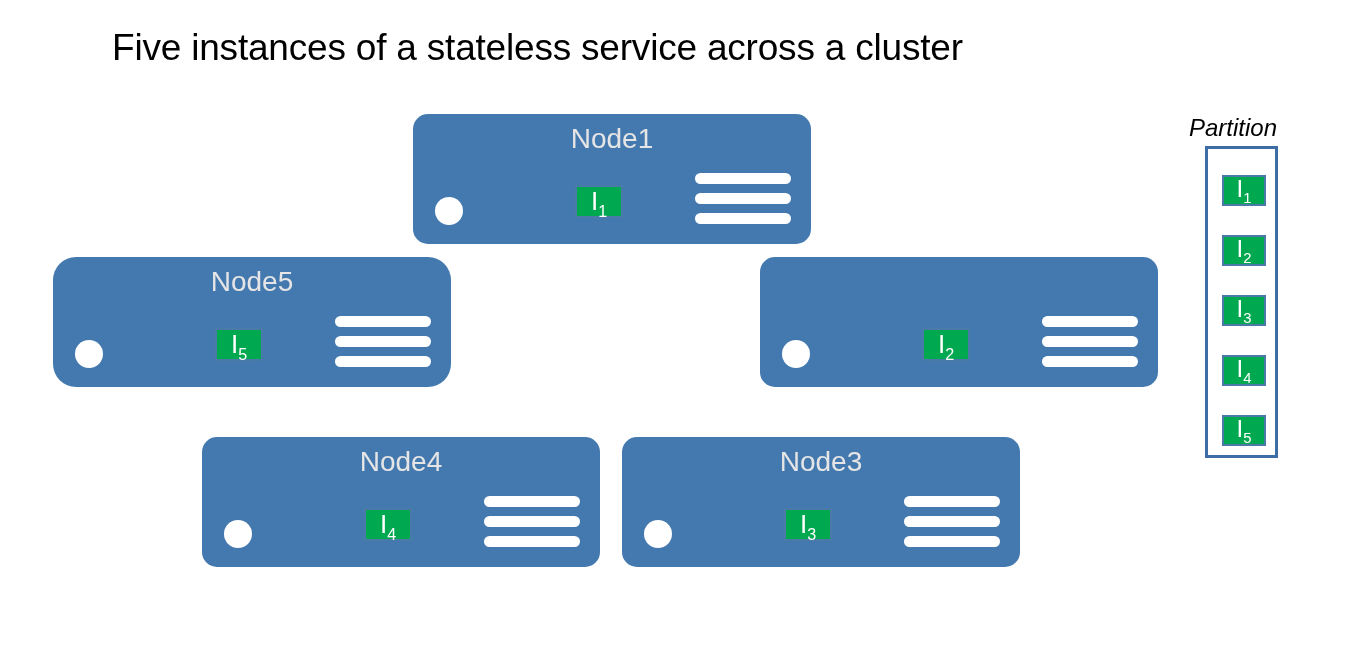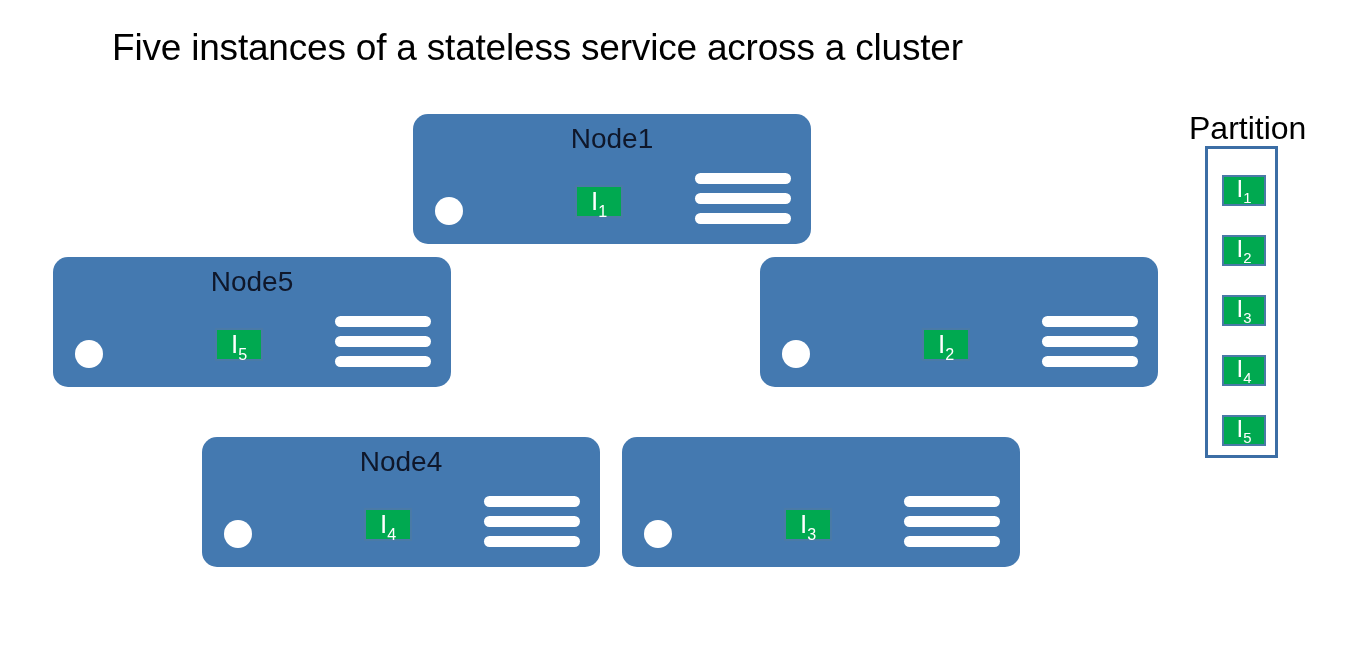--- a/index.html
+++ b/index.html
@@ -47,21 +47,21 @@
   }
 
   .node-label {
     position: absolute;
     top: 8px;
     left: 0;
     width: 100%;
     text-align: center;
     font-size: 28px;
     line-height: 34px;
-    color: #0f172a;
+    color: #e5e5e5;
     white-space: nowrap;
   }
 
   .node-dot {
     position: absolute;
     left: 22px;
     top: 83px;
     width: 28px;
     height: 28px;
     background: #ffffff;
@@ -111,24 +111,25 @@
     border-radius: 6px;
     margin-bottom: 9px;
   }
   .node-bars .bar:last-child { margin-bottom: 0; }
 
   
   .partition-title {
     position: absolute;
     left: 1189px;
     top: 113px;
-    font-size: 32px;
+    font-size: 24px;
     line-height: 30px;
     color: #000000;
     white-space: nowrap;
+    font-style: italic;
   }
   .partition-panel {
     position: absolute;
     left: 1205px;
     top: 146px;
     width: 73px;
     height: 312px;
     background: #ffffff;
     border: 3px solid #3c6ea5;
     box-sizing: border-box;
@@ -167,21 +168,21 @@
         <div class="node-dot"></div>
         <div class="node-badge">
           <span class="badge-text">I<sub>1</sub></span>
         </div>
         <div class="node-bars">
           <div class="bar"></div>
           <div class="bar"></div>
           <div class="bar"></div>
         </div>
       </div>
-      <div class="node" style="left: 53px; top: 257px;">
+      <div class="node" style="left: 53px; top: 257px; border-radius: 23px;">
         <div class="node-label">Node5</div>
         <div class="node-dot"></div>
         <div class="node-badge">
           <span class="badge-text">I<sub>5</sub></span>
         </div>
         <div class="node-bars">
           <div class="bar"></div>
           <div class="bar"></div>
           <div class="bar"></div>
         </div>
@@ -203,20 +204,21 @@
         <div class="node-badge">
           <span class="badge-text">I<sub>4</sub></span>
         </div>
         <div class="node-bars">
           <div class="bar"></div>
           <div class="bar"></div>
           <div class="bar"></div>
         </div>
       </div>
       <div class="node" style="left: 622px; top: 437px;">
+        <div class="node-label">Node3</div>
         <div class="node-dot"></div>
         <div class="node-badge">
           <span class="badge-text">I<sub>3</sub></span>
         </div>
         <div class="node-bars">
           <div class="bar"></div>
           <div class="bar"></div>
           <div class="bar"></div>
         </div>
       </div>

